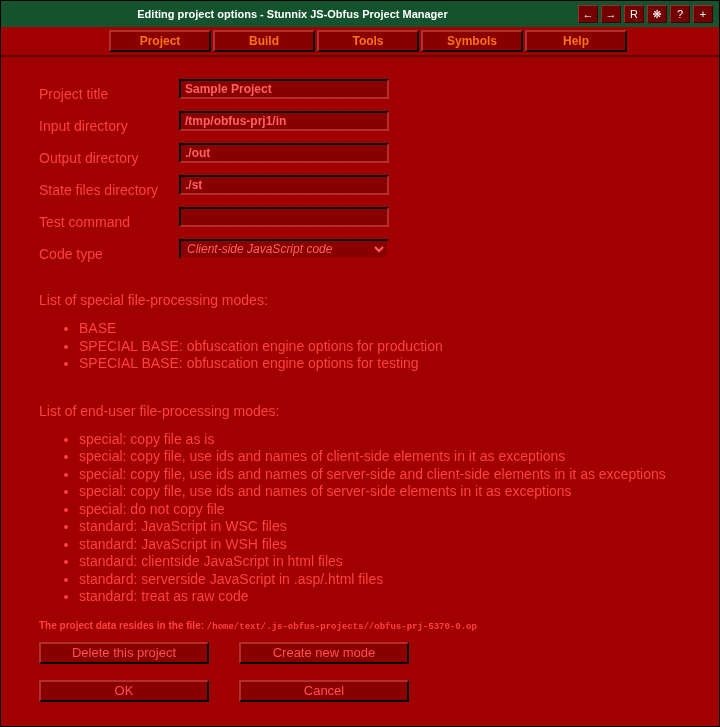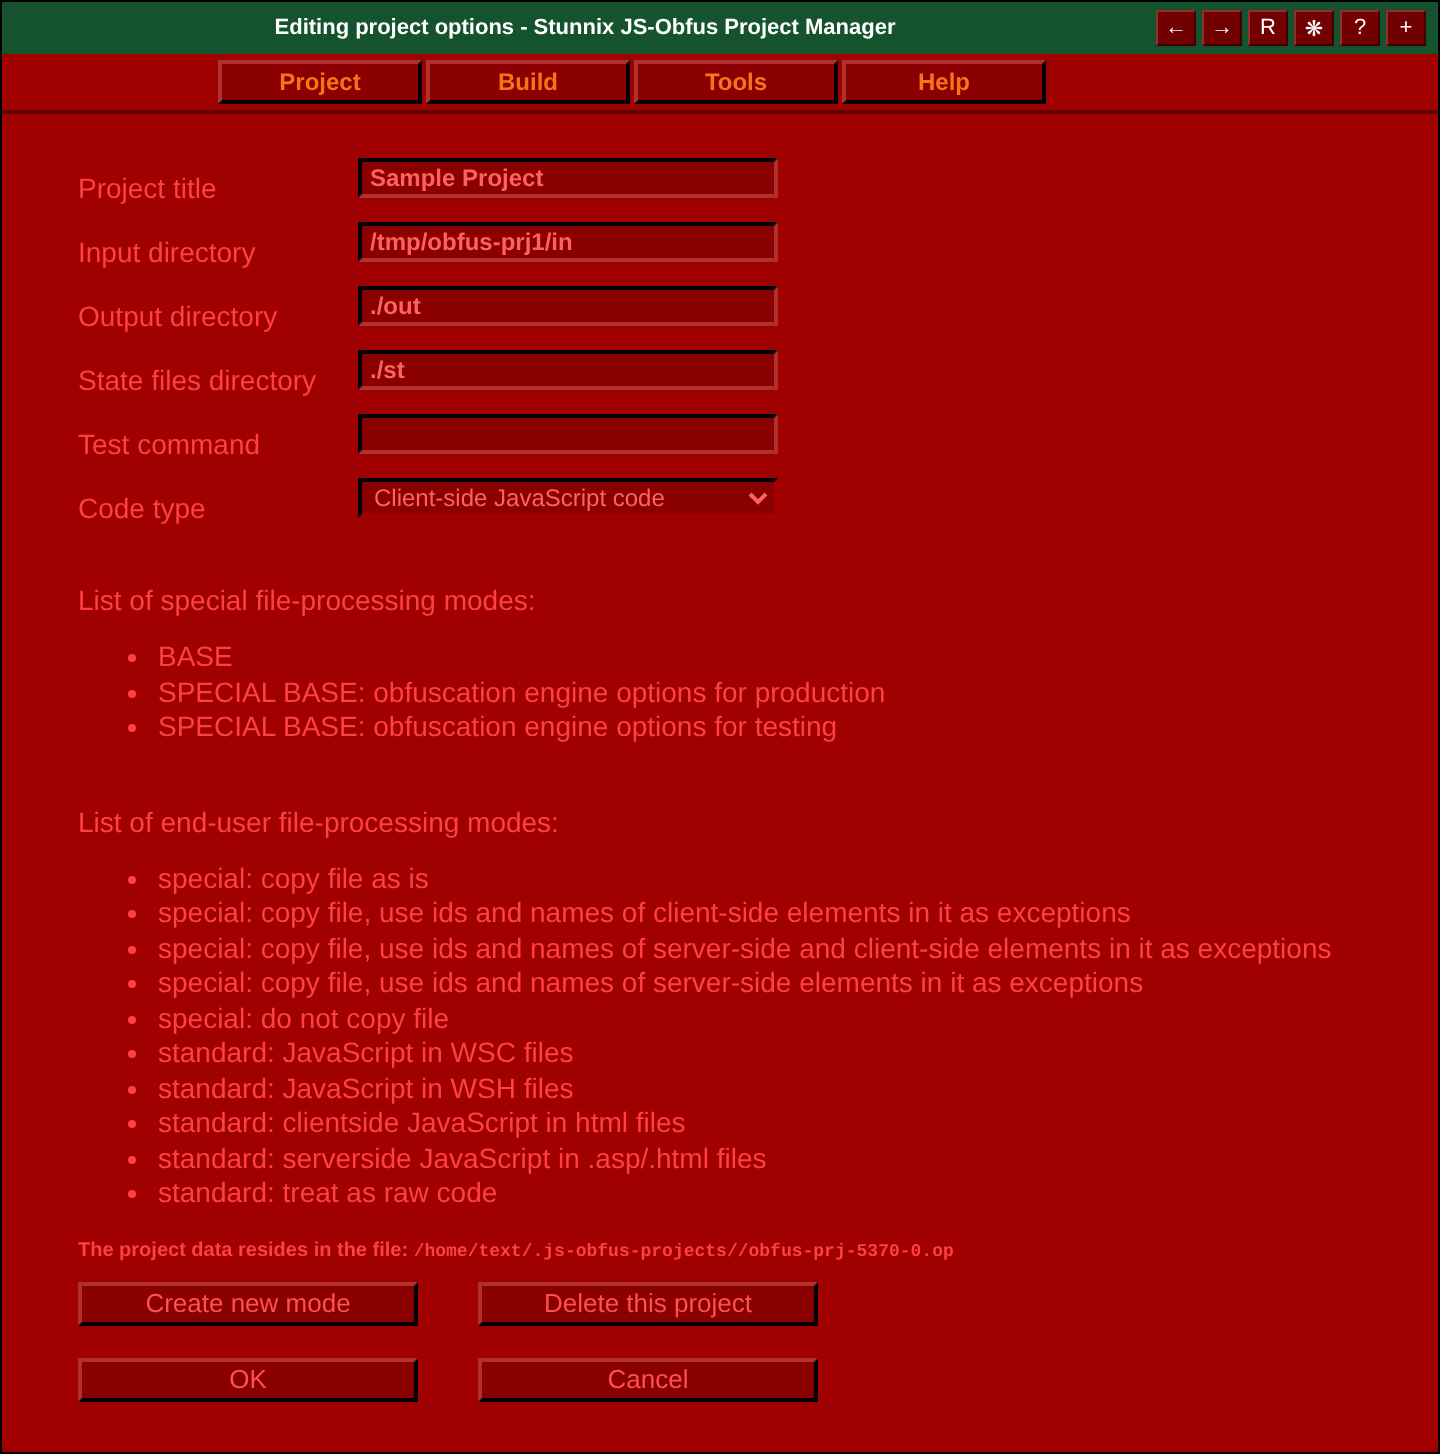--- a/index.html
+++ b/index.html
@@ -101,20 +101,21 @@
     font-weight: bold;
   }
   .formselect {
     width: 210px;
     height: 20px;
     background: #8a0000;
     border: 2px inset #500000;
     color: #ff6060;
     font-size: 12px;
     padding: 0 2px;
+    font-style: italic;
   }
   .section-heading {
     color: #ff4040;
     font-size: 14px;
     margin: 30px 0 12px 0;
   }
   ul.modes {
     list-style: disc;
     padding-left: 40px;
     margin-bottom: 6px;
@@ -174,20 +175,21 @@
       <div class="tbtn">?</div>
       <div class="tbtn">+</div>
     </div>
   </div>
 
   <div class="menubar">
     <div class="spacer"></div>
     <div class="menuitem">Project</div>
     <div class="menuitem">Build</div>
     <div class="menuitem">Tools</div>
+    <div class="menuitem">Symbols</div>
     <div class="menuitem">Help</div>
   </div>
 
   <div class="content">
 
     <div class="formrow">
       <div class="formlabel">Project title</div>
       <input class="forminput" value="Sample Project" style="">
     </div>
     <div class="formrow">
@@ -233,22 +235,22 @@
       <li>standard: serverside JavaScript in .asp/.html files</li>
       <li>standard: treat as raw code</li>
     </ul>
 
     <div class="filepath-row">
       <span>The project data resides in the file: </span>
       <span class="path">/home/text/.js-obfus-projects//obfus-prj-5370-0.op</span>
     </div>
 
     <div class="btnrow">
+      <button class="btn">Delete this project</button>
       <button class="btn">Create new mode</button>
-      <button class="btn">Delete this project</button>
     </div>
 
     <div class="btnrow">
       <button class="btn">OK</button>
       <button class="btn">Cancel</button>
     </div>
 
   </div>
 </div>
 

